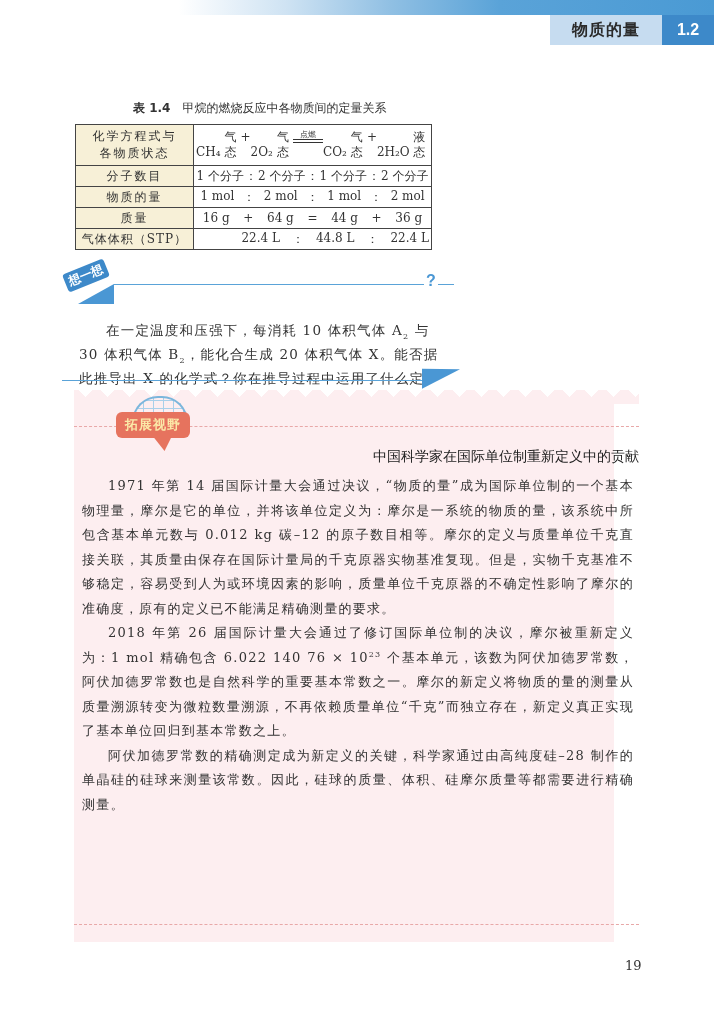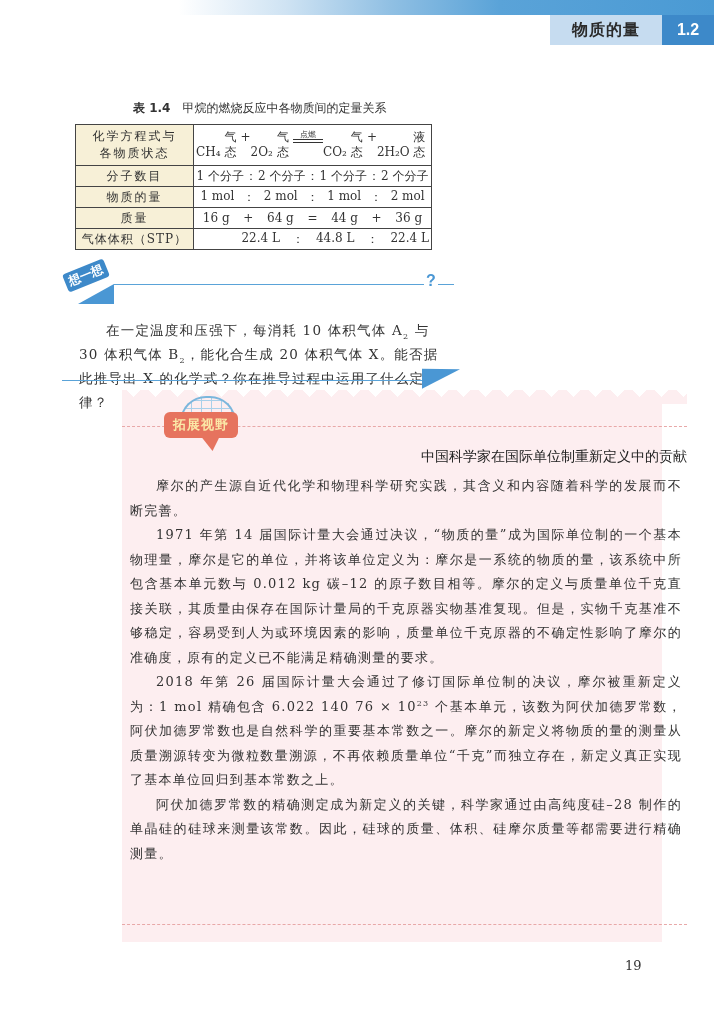--- a/index.html
+++ b/index.html
@@ -82,21 +82,20 @@
   .think-arrow {
     position:absolute; left:360px; top:96px; width:0; height:0;
     border-top:10px solid transparent; border-bottom:10px solid transparent; border-left:38px solid #4a97d4;
     transform:skewY(-14deg);
   }
 
   
   .extend {
     position:absolute; left:74px; top:404px; width:540px; height:538px;
     background:#fdeef0;
-    margin-left:48px;
   }
   .zigzag {
     position:absolute; left:0; top:-14px; width:565px; height:14px;
     background:
       linear-gradient(135deg, transparent 50%, #fdeef0 50%) 0 0 / 22px 14px repeat-x,
       linear-gradient(225deg, transparent 50%, #fdeef0 50%) 0 0 / 22px 14px repeat-x;
   }
   .dash-top {
     position:absolute; left:0; top:22px; width:565px; border-top:1.5px dashed #e8a8a8;
   }
@@ -252,21 +251,20 @@
 </div>
 
 <div class="extend">
   <div class="zigzag"></div>
   <div class="globe"></div>
   <div class="dash-top"></div>
   <div class="extend-badge">拓展视野</div>
   <div class="extend-badge-tail"></div>
   <div class="extend-title">中国科学家在国际单位制重新定义中的贡献</div>
   <div class="extend-body">
-    <p>摩尔的产生源自近代化学和物理科学研究实践，其含义和内容随着科学的发展而不断完善。</p>
     <p>1971 年第 14 届国际计量大会通过决议，“物质的量”成为国际单位制的一个基本物理量，摩尔是它的单位，并将该单位定义为：摩尔是一系统的物质的量，该系统中所包含基本单元数与 0.012 kg 碳–12 的原子数目相等。摩尔的定义与质量单位千克直接关联，其质量由保存在国际计量局的千克原器实物基准复现。但是，实物千克基准不够稳定，容易受到人为或环境因素的影响，质量单位千克原器的不确定性影响了摩尔的准确度，原有的定义已不能满足精确测量的要求。</p>
     <p><span>2018 年第 26 届国际计量大会通过了修订国际单位制的决议，摩尔被重新定义为：1 mol 精确包含 6.022 140 76 × 10</span><sup>23</sup><span> 个基本单元，该数为阿伏加德罗常数，阿伏加德罗常数也是自然科学的重要基本常数之一。摩尔的新定义将物质的量的测量从质量溯源转变为微粒数量溯源，不再依赖质量单位“千克”而独立存在，新定义真正实现了基本单位回归到基本常数之上。</span></p>
     <p>阿伏加德罗常数的精确测定成为新定义的关键，科学家通过由高纯度硅–28 制作的单晶硅的硅球来测量该常数。因此，硅球的质量、体积、硅摩尔质量等都需要进行精确测量。</p>
   </div>
   <div class="dash-bot"></div>
 </div>
 
 <div class="page-num">19</div>
 
 </body></html>

